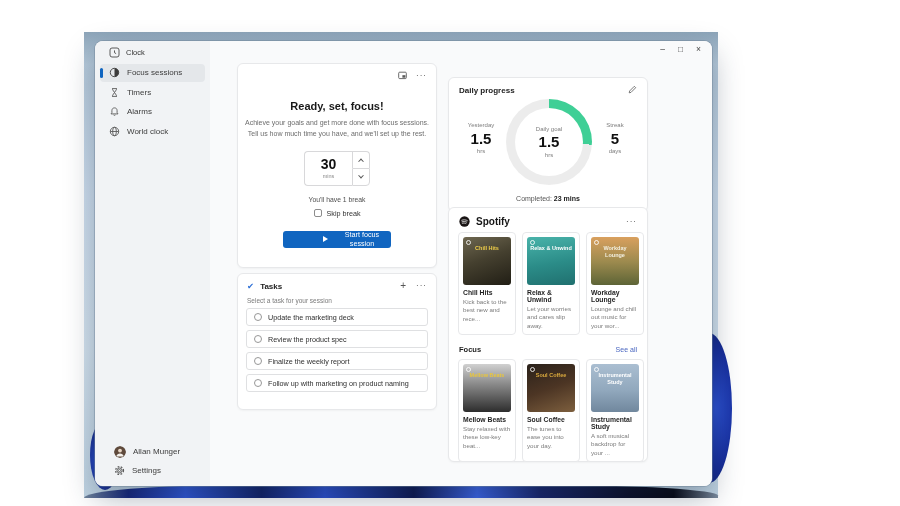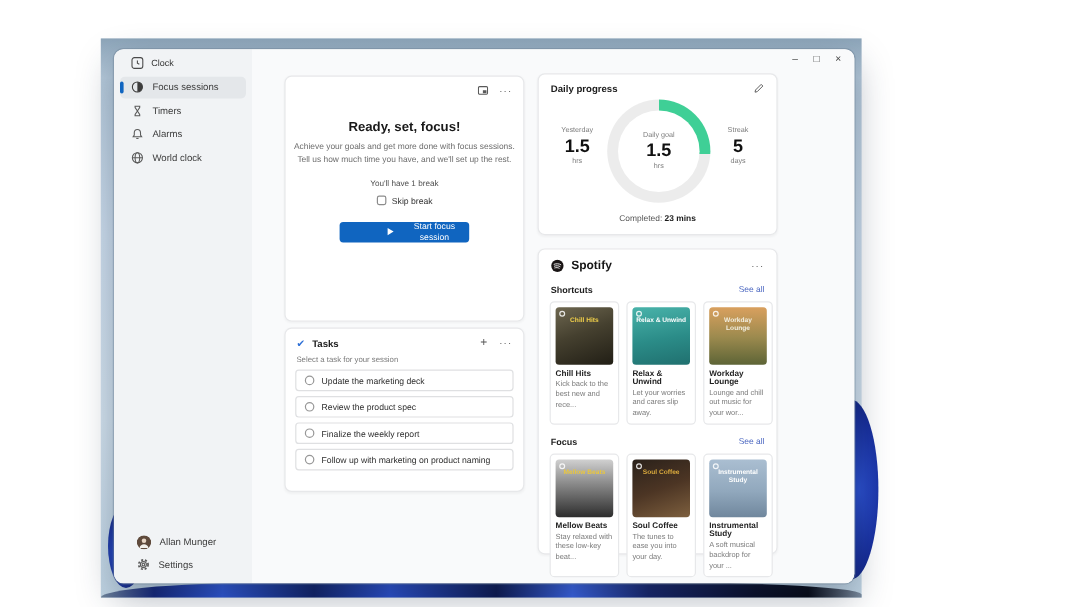--- a/index.html
+++ b/index.html
@@ -80,21 +80,21 @@
   .tc-title { font-size:8px; font-weight:bold; margin-left:6px; color:#1c1c1c; }
   .tc-spacer { flex:1; }
   .plus-icon { font-size:10px; color:#555; margin-right:10px; line-height:1; }
   .tc-sub { padding:6px 9px 0; font-size:6.5px; color:#7a7a7a; }
   .task-row { margin:4px 8px 0; height:18px; border:1px solid #dfe0e2; border-radius:3px;
               display:flex; align-items:center; gap:6px; padding-left:7px; font-size:7.2px;
               color:#2e2e2e; background:#fff; }
   .radio { width:8px; height:8px; border:1px solid #979797; border-radius:50%; background:#fff; flex:0 0 auto; }
 
   
-  .progress-card { left:238px; top:20px; width:200px; height:135px; }
+  .progress-card { left:238px; top:36px; width:200px; height:135px; }
   .pc-title { position:absolute; top:8px; left:10px; font-size:8px; font-weight:bold; color:#1c1c1c; }
   .pencil { position:absolute; top:7px; right:10px; }
   .stat { position:absolute; top:44px; width:44px; text-align:center; }
   .stat.left { left:10px; } .stat.right { right:10px; }
   .stat-label { font-size:6px; color:#7d7d7d; }
   .stat-value { font-size:15px; font-weight:bold; color:#101010; margin-top:2px; }
   .stat-unit { font-size:6px; color:#7d7d7d; margin-top:1px; }
   .ring { position:absolute; left:57px; top:21px; width:86px; height:86px; border-radius:50%;
           background:conic-gradient(var(--green) 0% var(--prog), #ececec var(--prog) 100%); }
   .ring::after { content:""; position:absolute; inset:9px; background:#fff; border-radius:50%; }
@@ -219,20 +219,34 @@
               <rect x="0.7" y="1.2" width="7.6" height="6.4" rx="1" fill="none" stroke="#5a5a5a" stroke-width="0.9"></rect>
               <rect x="4.4" y="4.2" width="3" height="2.5" fill="#5a5a5a"></rect>
             </svg>
             <span class="dots">···</span>
           </div>
           <div class="fc-title">Ready, set, focus!</div>
           <div class="fc-desc">
             <span>Achieve your goals and get more done with focus sessions.</span><br>
             <span>Tell us how much time you have, and we'll set up the rest.</span>
           </div>
+          <div class="stepper">
+            <div class="step-box">
+              <div class="step-val">30</div>
+              <div class="step-unit">mins</div>
+            </div>
+            <div class="step-btns">
+              <div class="step-btn up">
+                  <span class="chev up"></span>
+                </div>
+              <div class="step-btn down">
+                  <span class="chev down"></span>
+                </div>
+            </div>
+          </div>
           <div class="break-note">You'll have 1 break</div>
           <div class="skip-row">
             <span class="checkbox"></span>
             <span>Skip break</span>
           </div>
           <button class="start-btn">
             <span class="play-icon"></span>
             <span>Start focus session</span>
           </button>
         </div>
@@ -296,24 +310,20 @@
           <div class="sp-header">
             <svg width="11" height="11" viewBox="0 0 12 12">
               <circle cx="6" cy="6" r="5.6" fill="#191414"></circle>
               <path d="M3 4.6c2-.8 4.6-.6 6.1.4M3.3 6.3c1.7-.6 3.8-.45 5.1.35M3.6 7.9c1.3-.45 2.9-.35 4 .3" stroke="#ffffff" stroke-width="0.8" fill="none" stroke-linecap="round"></path>
             </svg>
             <span class="sp-title">Spotify</span>
             <span class="tc-spacer"></span>
             <span class="dots">···</span>
           </div>
 
-          <div class="section-row">
-            <span class="section-label">Shortcuts</span>
-            <span class="see-all">See all</span>
-          </div>
           <div class="tiles">
             <div class="tile">
               <div class="art art-chill">
                 <span class="art-logo"></span>
                 <span class="art-label">Chill Hits</span>
               </div>
               <div class="tile-title">Chill Hits</div>
               <div class="tile-desc">Kick back to the best new and rece...</div>
             </div>
             <div class="tile">

